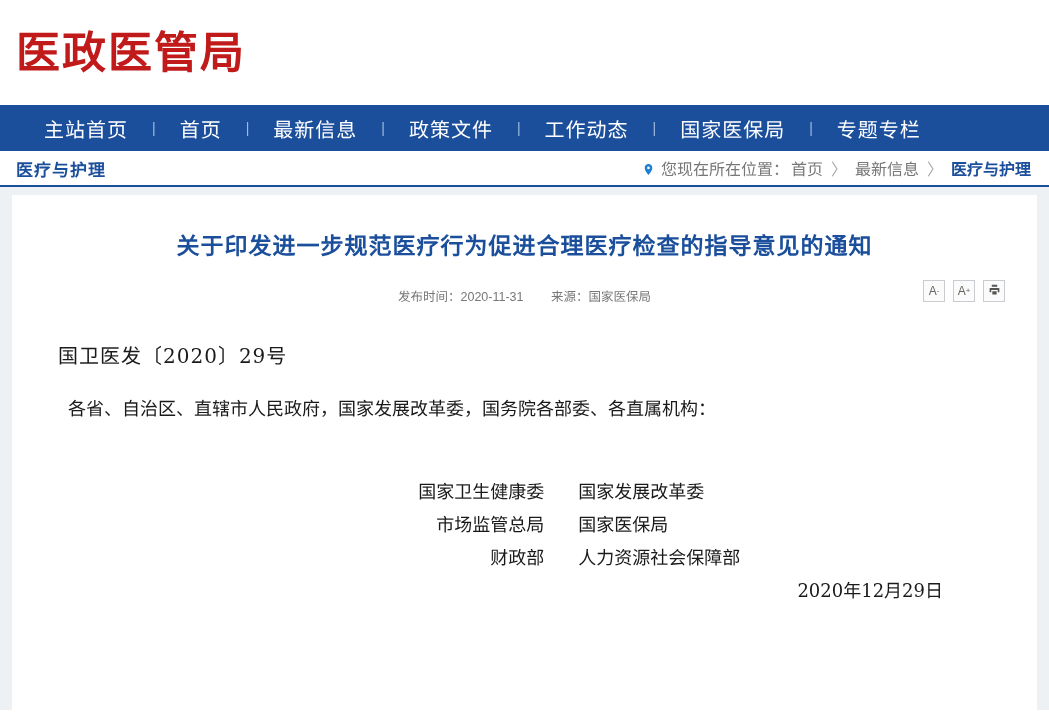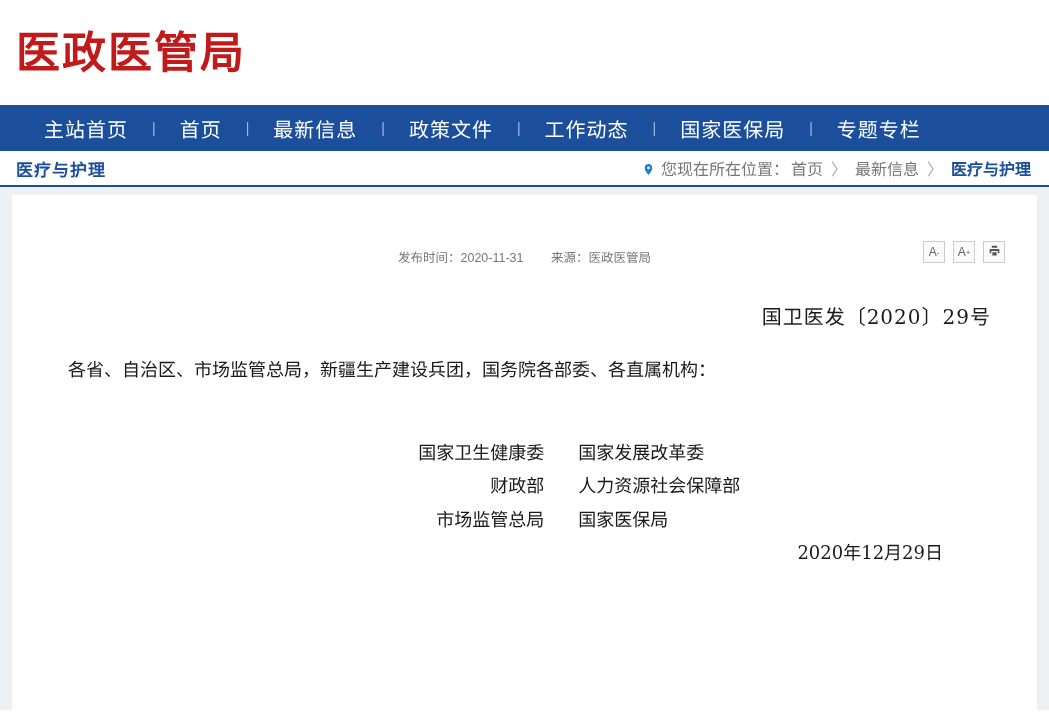--- a/index.html
+++ b/index.html
@@ -155,21 +155,21 @@
     font-size: 12px;
     display: flex;
     align-items: center;
     justify-content: center;
     cursor: pointer;
     box-sizing: border-box;
   }
   .tool-btn sup { font-size: 8px; }
 
   .doc-number {
-    text-align: right;
+    text-align: left;
     font-family: "DejaVu Serif", serif;
     font-size: 20px;
     color: #1a1a1a;
     margin-top: 26px;
     letter-spacing: 1px;
   }
   .doc-body {
     font-family: "DejaVu Serif", serif;
     font-size: 18px;
     line-height: 2.0;
@@ -245,25 +245,26 @@
     <span class="crumb-arrow">〉</span>
     <span class="crumb-link">最新信息</span>
     <span class="crumb-arrow">〉</span>
     <span class="crumb-current">医疗与护理</span>
   </div>
 </div>
 
 <div class="page-body">
   <div class="article-card">
 
+    <div class="article-title">关于印发进一步规范医疗行为促进合理医疗检查的指导意见的通知</div>
 
     <div class="meta-row">
       <div class="meta-center">
         <span>发布时间：2020-11-31</span>
-        <span>来源：医政医管局</span>
+        <span>来源：国家医保局</span>
       </div>
       <div class="meta-tools">
         <div class="tool-btn">
           <span>A</span>
             <sup>-</sup>
         </div>
         <div class="tool-btn">
           <span>A</span>
             <sup>+</sup>
         </div>
@@ -273,33 +274,33 @@
               <path d="M7 3h10v4H7V3zm-3 6h16a1 1 0 0 1 1 1v6a1 1 0 0 1-1 1h-2v-4H6v4H4a1 1 0 0 1-1-1v-6a1 1 0 0 1 1-1zm4 6h8v6H8v-6z"></path>
             </svg>
           </span>
         </div>
       </div>
     </div>
 
     <div class="doc-number">国卫医发〔2020〕29号</div>
 
     <div class="doc-body">
-      <p>各省、自治区、市场监管总局，新疆生产建设兵团，国务院各部委、各直属机构：</p>
+      <p>各省、自治区、直辖市人民政府，国家发展改革委，国务院各部委、各直属机构：</p>
     </div>
 
     <div class="sign-block">
       <div class="sign-row">
         <div class="sign-left">国家卫生健康委</div>
         <div class="sign-right">国家发展改革委</div>
       </div>
       <div class="sign-row">
+        <div class="sign-left">市场监管总局</div>
+        <div class="sign-right">国家医保局</div>
+      </div>
+      <div class="sign-row">
         <div class="sign-left">财政部</div>
         <div class="sign-right">人力资源社会保障部</div>
       </div>
-      <div class="sign-row">
-        <div class="sign-left">市场监管总局</div>
-        <div class="sign-right">国家医保局</div>
-      </div>
       <div class="sign-date">2020年12月29日</div>
     </div>
 
   </div>
 </div>
 
 </body></html>

